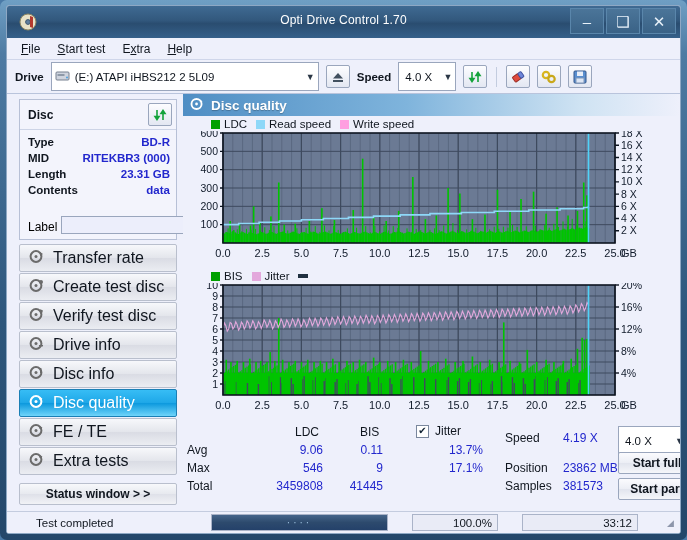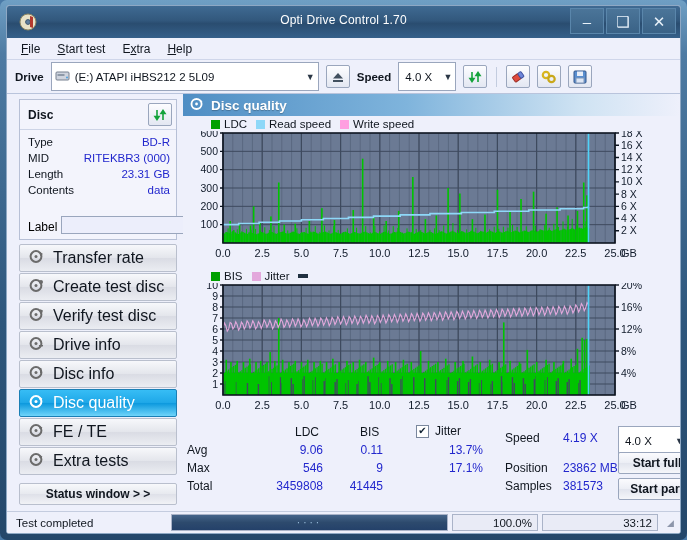--- a/index.html
+++ b/index.html
@@ -83,21 +83,21 @@
   #disc-panel {
     margin:5px 6px 0 12px; border:1px solid #b7c0d6; background:#f3f4fc;
   }
   #disc-head {
     display:flex; align-items:center; justify-content:space-between;
     padding:3px 4px 3px 8px; border-bottom:1px solid #cdd4e6;
     background:#f3f4fc;
   }
   #disc-head .t { font-weight:bold; font-size:12px; color:#10161f; }
   .disc-rows { padding:4px 6px 5px 8px; }
-  .drow { display:flex; justify-content:space-between; align-items:center; height:16px; }
+  .drow { display:flex; justify-content:space-between; align-items:center; height:16px;font-weight:bold; }
   .drow .k { color:#10161f; font-size:11.5px; }
   .drow .v { color:#2227cd; font-size:11.5px; }
   #label-row { margin-top:14px; height:22px; display:flex; align-items:flex-end; gap:4px; }
   #label-row .k { width:38px; }
   #label-input {
     flex:1; height:18px; background:#eceefb; border:1px solid #9aa6bd;
   }
   
   #nav { margin:4px 6px 0 12px; }
   .navbtn {
@@ -148,21 +148,21 @@
     font-weight:bold; font-size:12px; color:#10161f;
   }
   
   #statusbar {
     position:absolute; left:0; right:0; bottom:0; height:22px;
     background:#eef0fb; border-top:1px solid #c4ccdf;
     display:flex; align-items:center; padding:0 4px; gap:4px;
   }
   .sb-cell {
     height:17px; border:1px solid #aab3c8; background:#e9ebf6;
-    display:flex; align-items:center; padding:0 5px; font-size:11.5px; color:#10161f;
+    display:flex; align-items:center; padding:0 5px; font-size:11.5px; color:#10161f;margin-left:20px;
   }
   #sb-msg { width:156px; border:none; background:transparent; }
   #sb-prog { flex:1; position:relative; padding:0; overflow:hidden; }
   #sb-prog .bar {
     position:absolute; left:0; top:0; bottom:0;
     background: linear-gradient(180deg,#46658a 0%,#2d4a6d 50%,#24416a 100%);
   }
   #sb-prog .dots {
     position:absolute; left:0; right:0; top:0; bottom:0;
     display:flex; align-items:center; justify-content:center;

